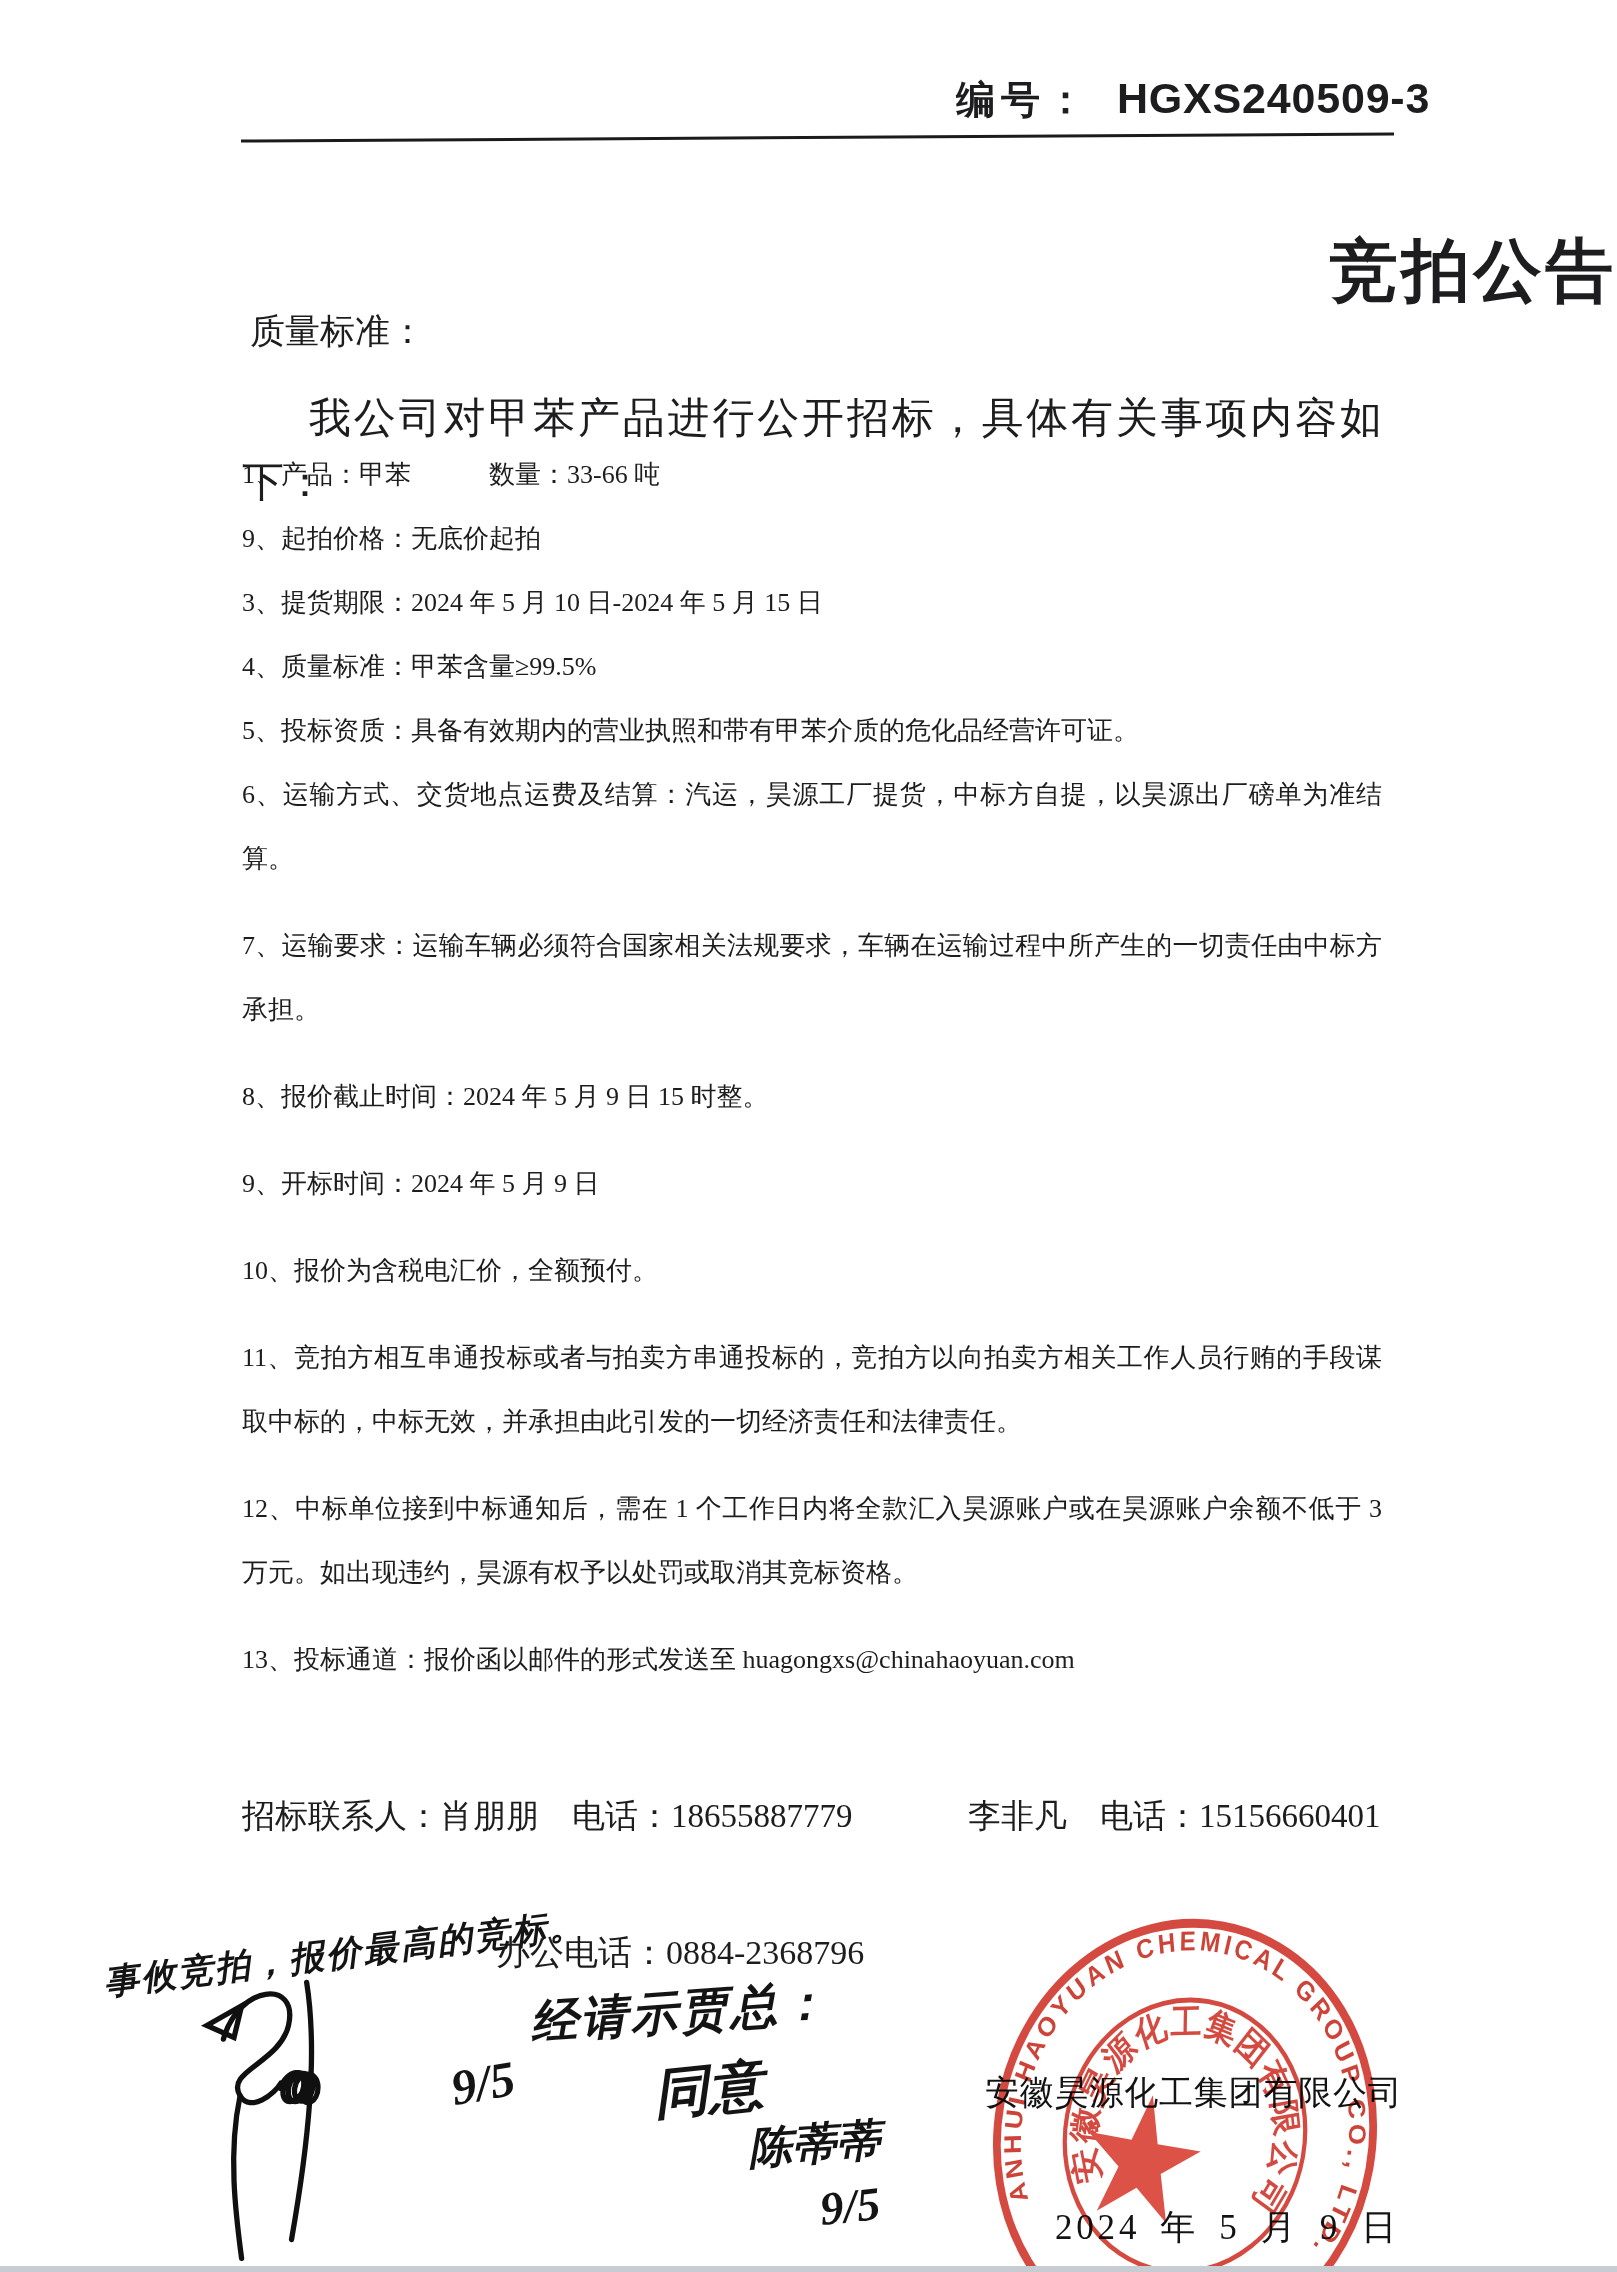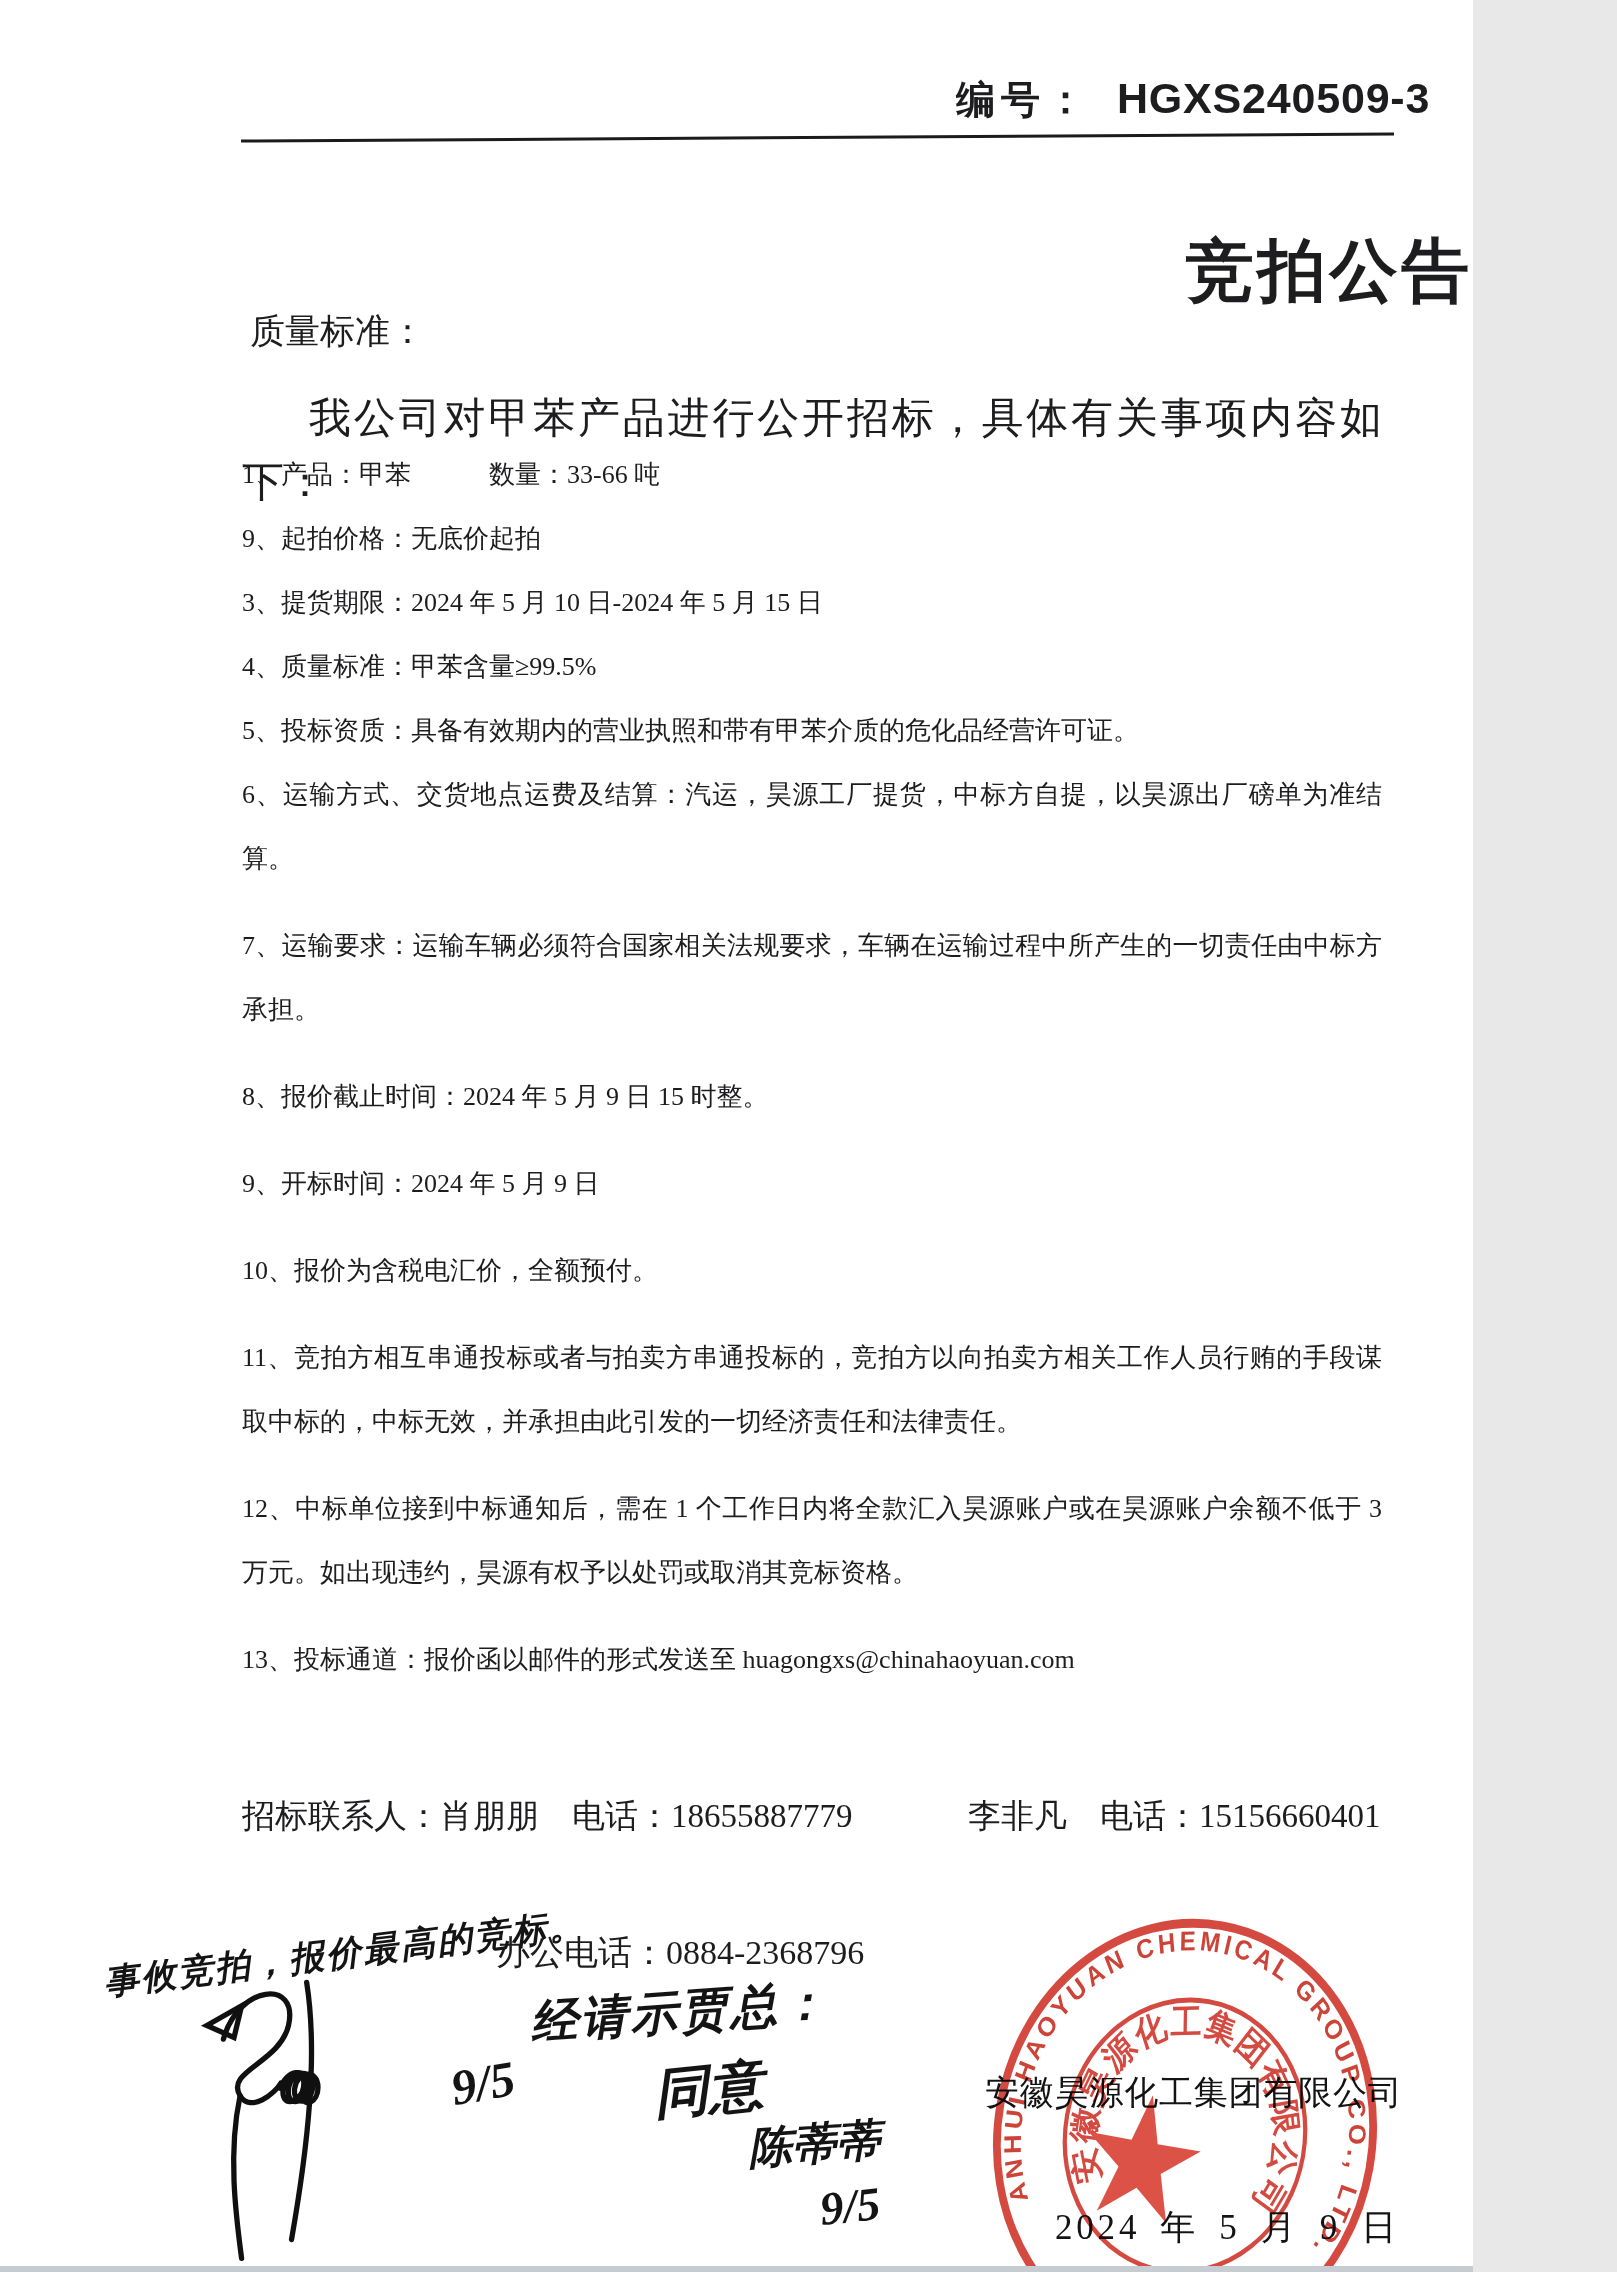--- a/index.html
+++ b/index.html
@@ -1,17 +1,17 @@
 <!DOCTYPE html>
 <html style="font-size:12px"><head>
 <meta charset="utf-8">
 <style>
   html,body { margin:0; padding:0; background:#e8e8e8; }
   .page {
-    position:relative; width:1473px; height:2273px; background:#ffffff;
+    position:relative; width:1617px; height:2273px; background:#ffffff;
     overflow:hidden; color:#1d1d20;
     font-family:"Liberation Serif","DejaVu Serif",serif;
   }
   
   .doc-number {
     position:absolute; top:73px; left:956px; width:439px;
     display:flex; align-items:baseline; gap:26px; white-space:nowrap;
   }
   .doc-number-label { font-size:39px; font-weight:700; letter-spacing:6px; }
   .doc-number-value {

